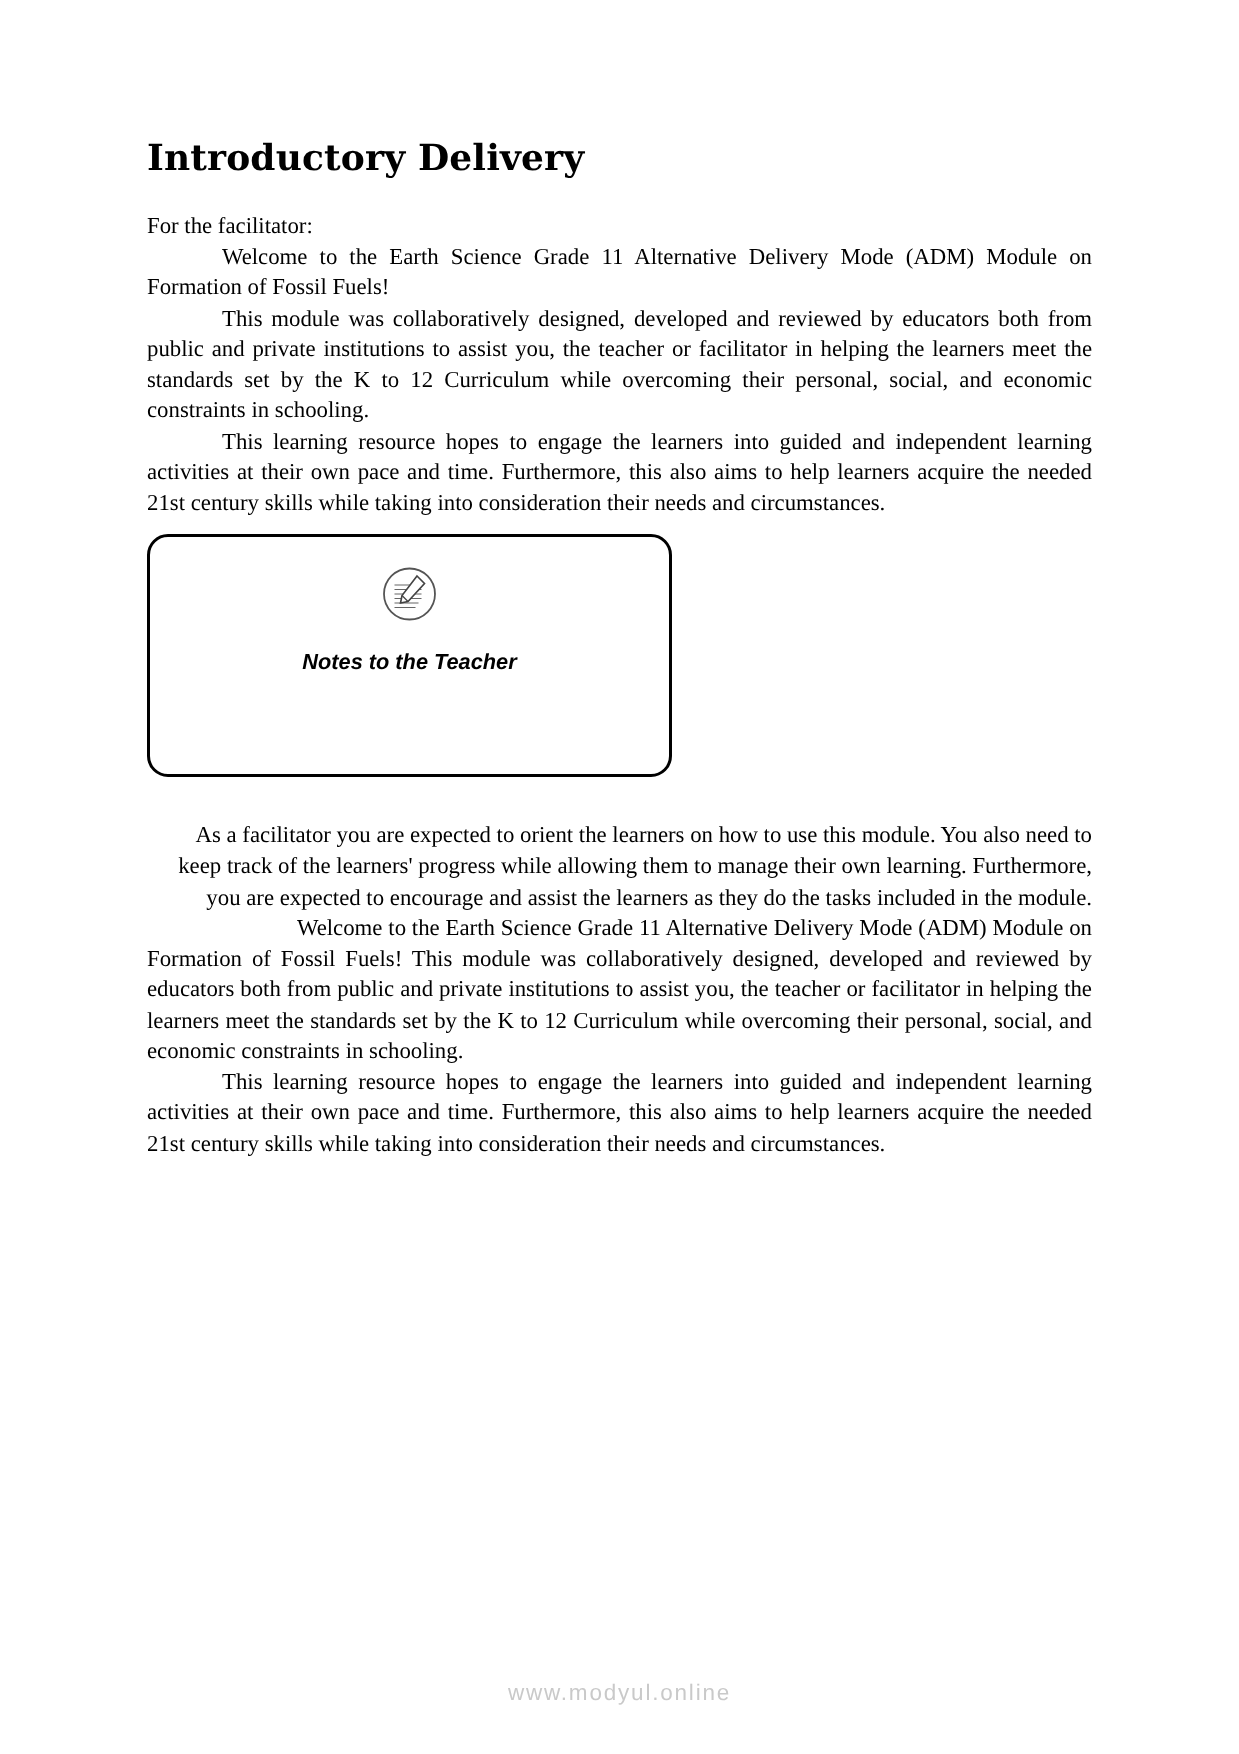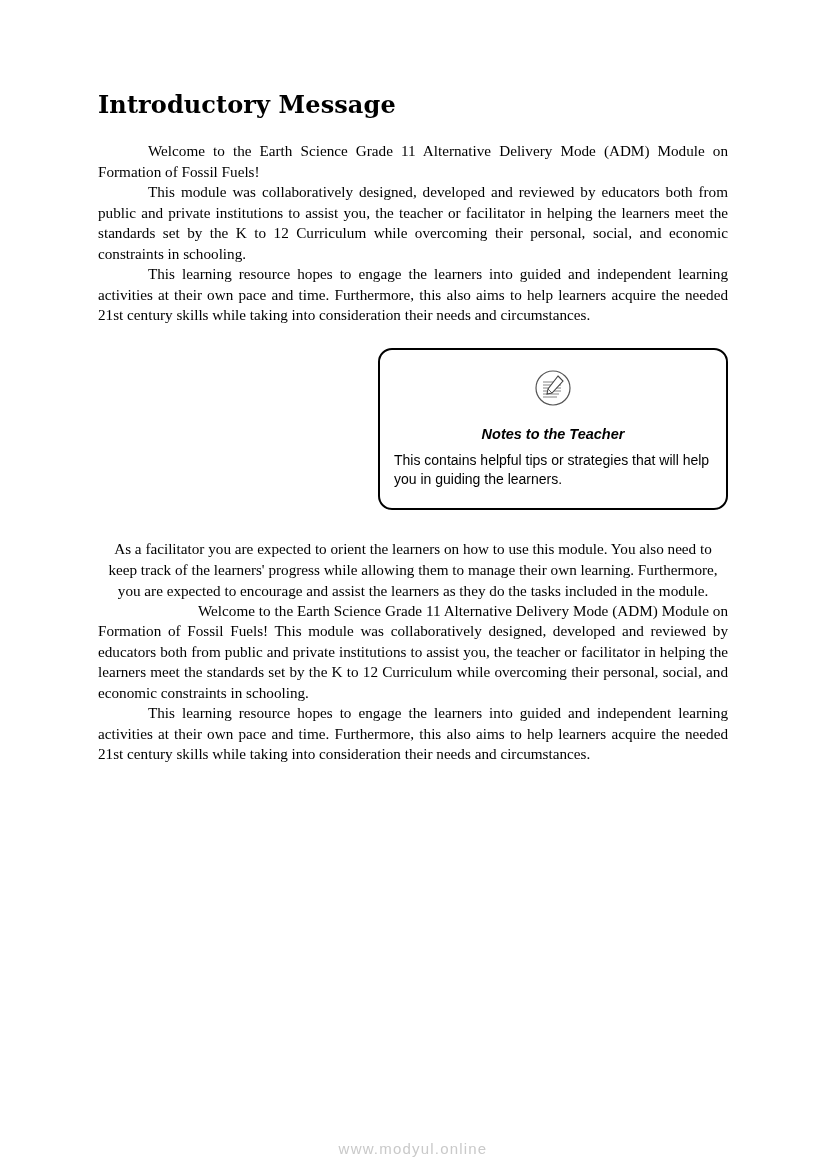--- a/index.html
+++ b/index.html
@@ -49,23 +49,23 @@
     text-indent: 50px;
   }
   .indent-lg {
     text-indent: 100px;
   }
   .gap-md { }
   .gap-lg { margin-top: 26px; }
 
   
   .notes-wrap {
-    margin-top: 22px;
+    margin-top: 10px;
     display: flex;
-    justify-content: flex-end;
+    justify-content: flex-start;
   }
   .notes-box {
     width: 350px;
     height: 162px;
     border: 2px solid #000;
     border-radius: 14px;
     box-sizing: border-box;
     padding: 14px 14px 10px 14px;
     position: relative;
   }
@@ -90,45 +90,45 @@
     font-size: 14px;
     line-height: 19px;
     margin-top: 9px;
     text-align: left;
   }
 
   .after-box {
     margin-top: 28px;
   }
   .after-box p {
-    text-align: center;
+    text-align: right;
     line-height: 21px;
   }
 
   .footer {
     position: absolute;
     left: 0;
     top: 1120px;
     width: 826px;
     text-align: center;
     font-family: "Liberation Sans", sans-serif;
     font-size: 15px;
     color: #c9c9c9;
     letter-spacing: 1.2px;
-    margin-top: 20px;
   }
 </style>
 </head>
 <body>
 
 <div class="page">
   <div class="content">
 
-    <h1 class="title">Introductory Message</h1>
+    <h1 class="title">Introductory Delivery</h1>
 
+    <p class="plain">For the facilitator:</p>
 
     <p class="indent gap-md">Welcome to the Earth Science Grade 11 Alternative Delivery Mode (ADM) Module on Formation of Fossil Fuels!</p>
 
     <p class="indent gap-md">This module was collaboratively designed, developed and reviewed by educators both from public and private institutions to assist you, the teacher or facilitator in helping the learners meet the standards set by the K to 12 Curriculum while overcoming their personal, social, and economic constraints in schooling.</p>
 
     <p class="indent">This learning resource hopes to engage the learners into guided and independent learning activities at their own pace and time. Furthermore, this also aims to help learners acquire the needed 21st century skills while taking into consideration their needs and circumstances.</p>
 
 
     <div class="notes-wrap">
       <div class="notes-box">
@@ -141,21 +141,20 @@
               <line x1="12" y1="22" x2="30" y2="22"></line>
               <line x1="12" y1="25" x2="30" y2="25"></line>
               <line x1="12" y1="28" x2="28" y2="28"></line>
               <line x1="12" y1="31" x2="26" y2="31"></line>
             </g>
             <path d="M27 10 L32 15 L21 27 L16 28 L17 23 Z" fill="#ffffff" stroke="#444" stroke-width="1.1"></path>
             <line x1="17" y1="23" x2="21" y2="27" stroke="#444" stroke-width="0.8"></line>
           </svg>
         </div>
         <div class="notes-heading">Notes to the Teacher</div>
-        <div class="notes-body">This contains helpful tips or strategies that will help you in guiding the learners.</div>
       </div>
     </div>
 
     <div class="after-box">
       <p>As a facilitator you are expected to orient the learners on how to use this module. You also need to keep track of the learners' progress while allowing them to manage their own learning. Furthermore, you are expected to encourage and assist the learners as they do the tasks included in the module.</p>
     </div>
 
 
     <p class="indent-lg gap-md">Welcome to the Earth Science Grade 11 Alternative Delivery Mode (ADM) Module on Formation of Fossil Fuels! This module was collaboratively designed, developed and reviewed by educators both from public and private institutions to assist you, the teacher or facilitator in helping the learners meet the standards set by the K to 12 Curriculum while overcoming their personal, social, and economic constraints in schooling.</p>
 

